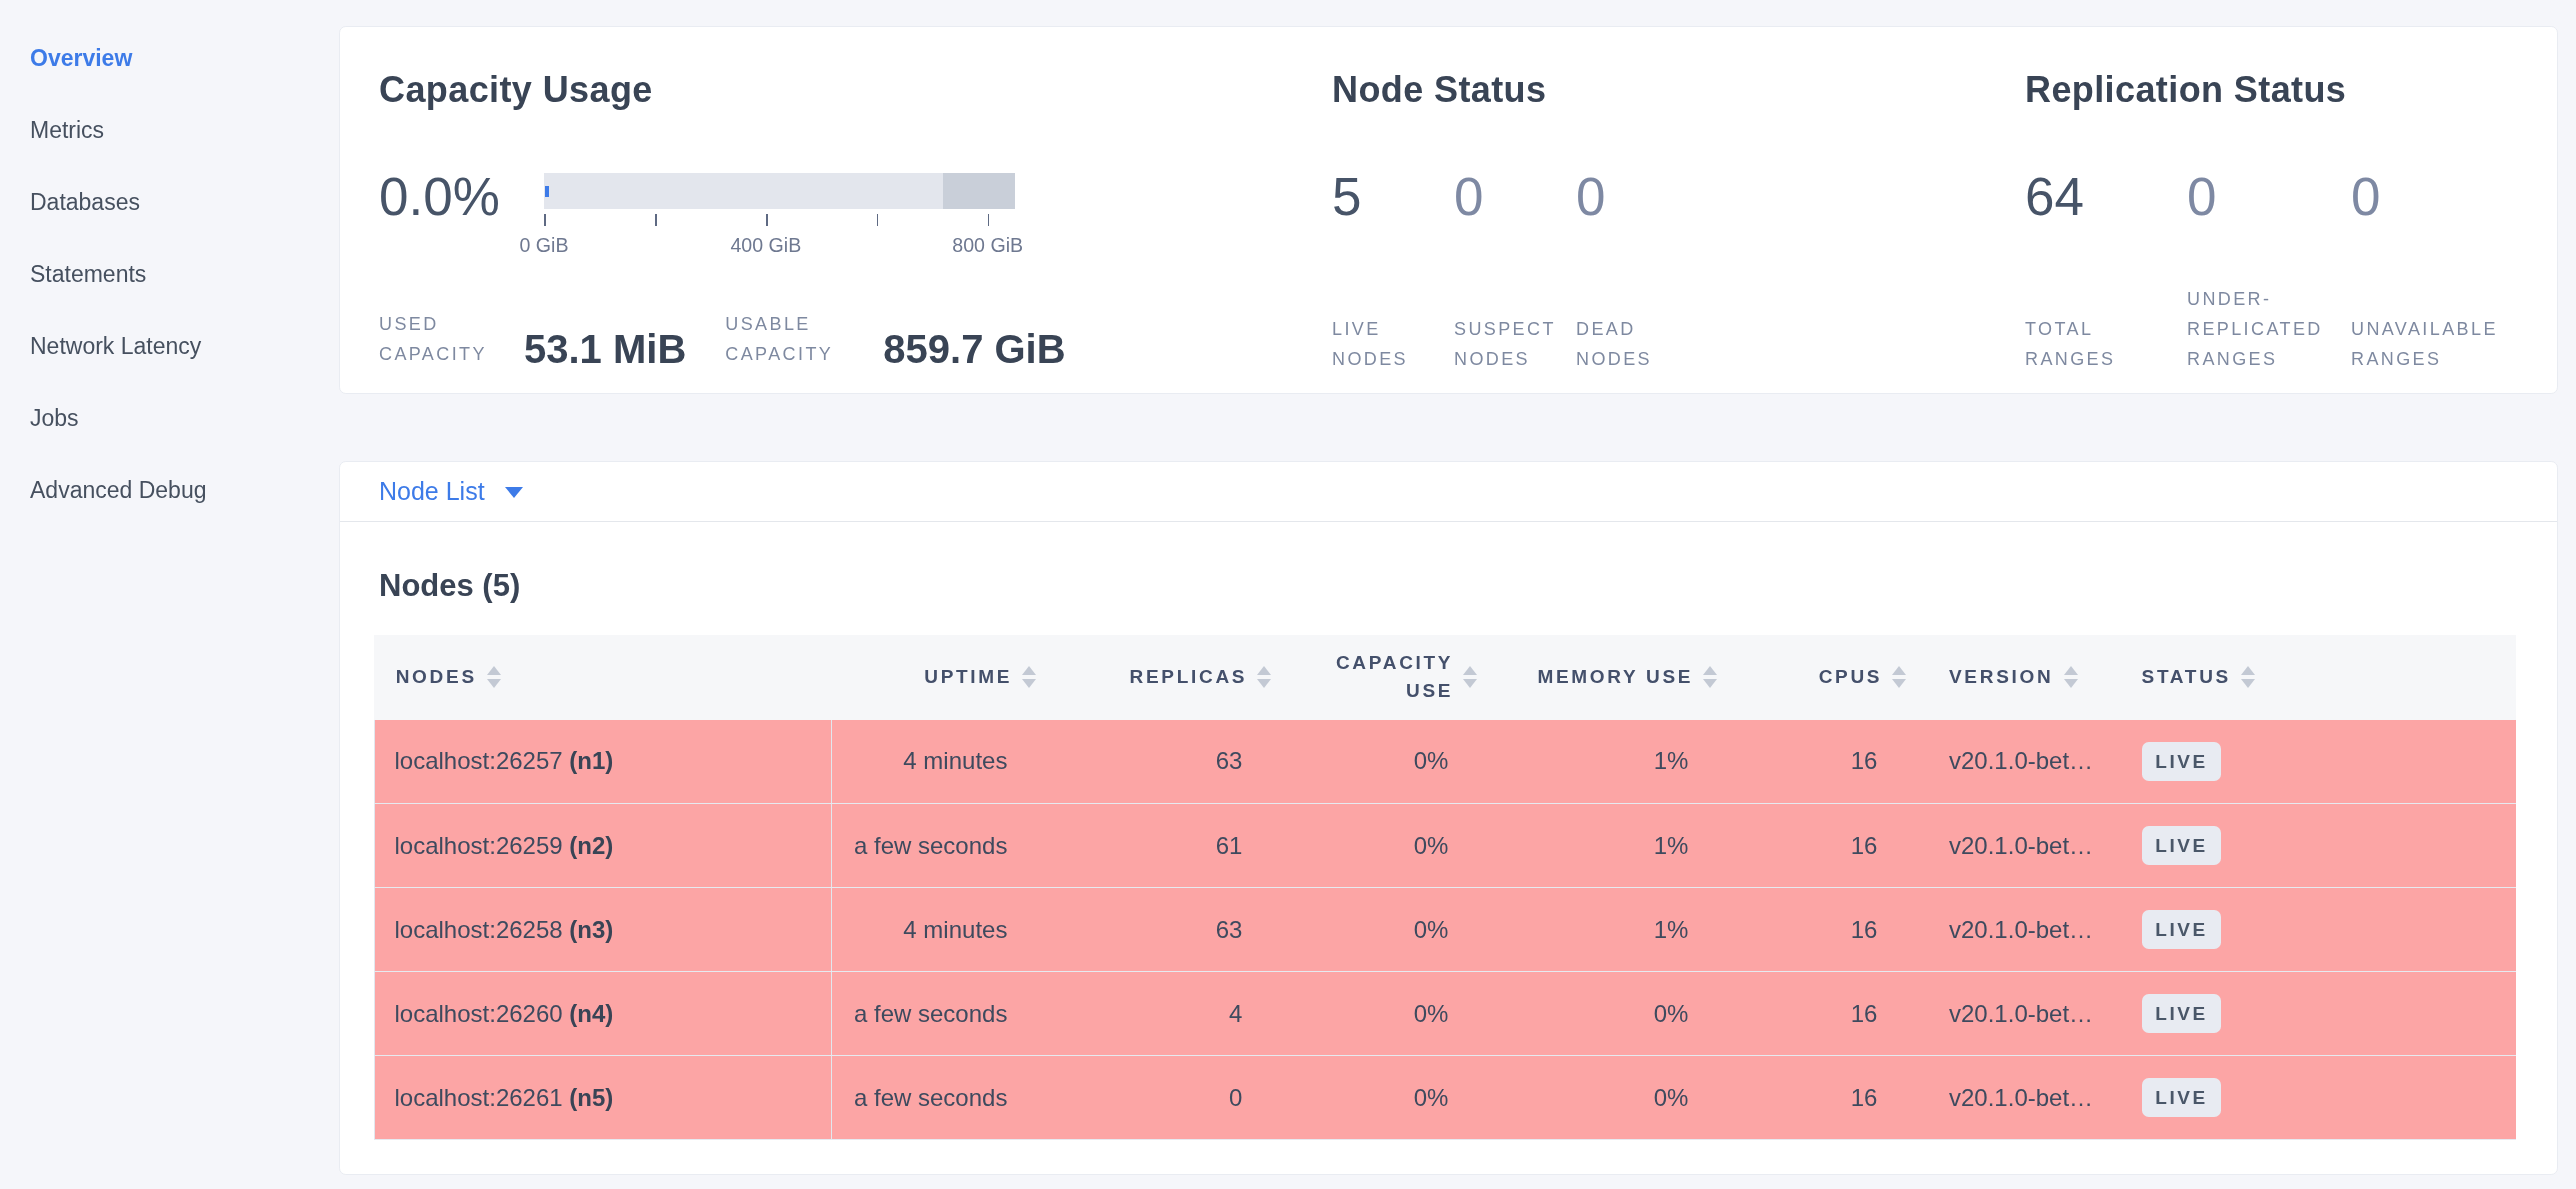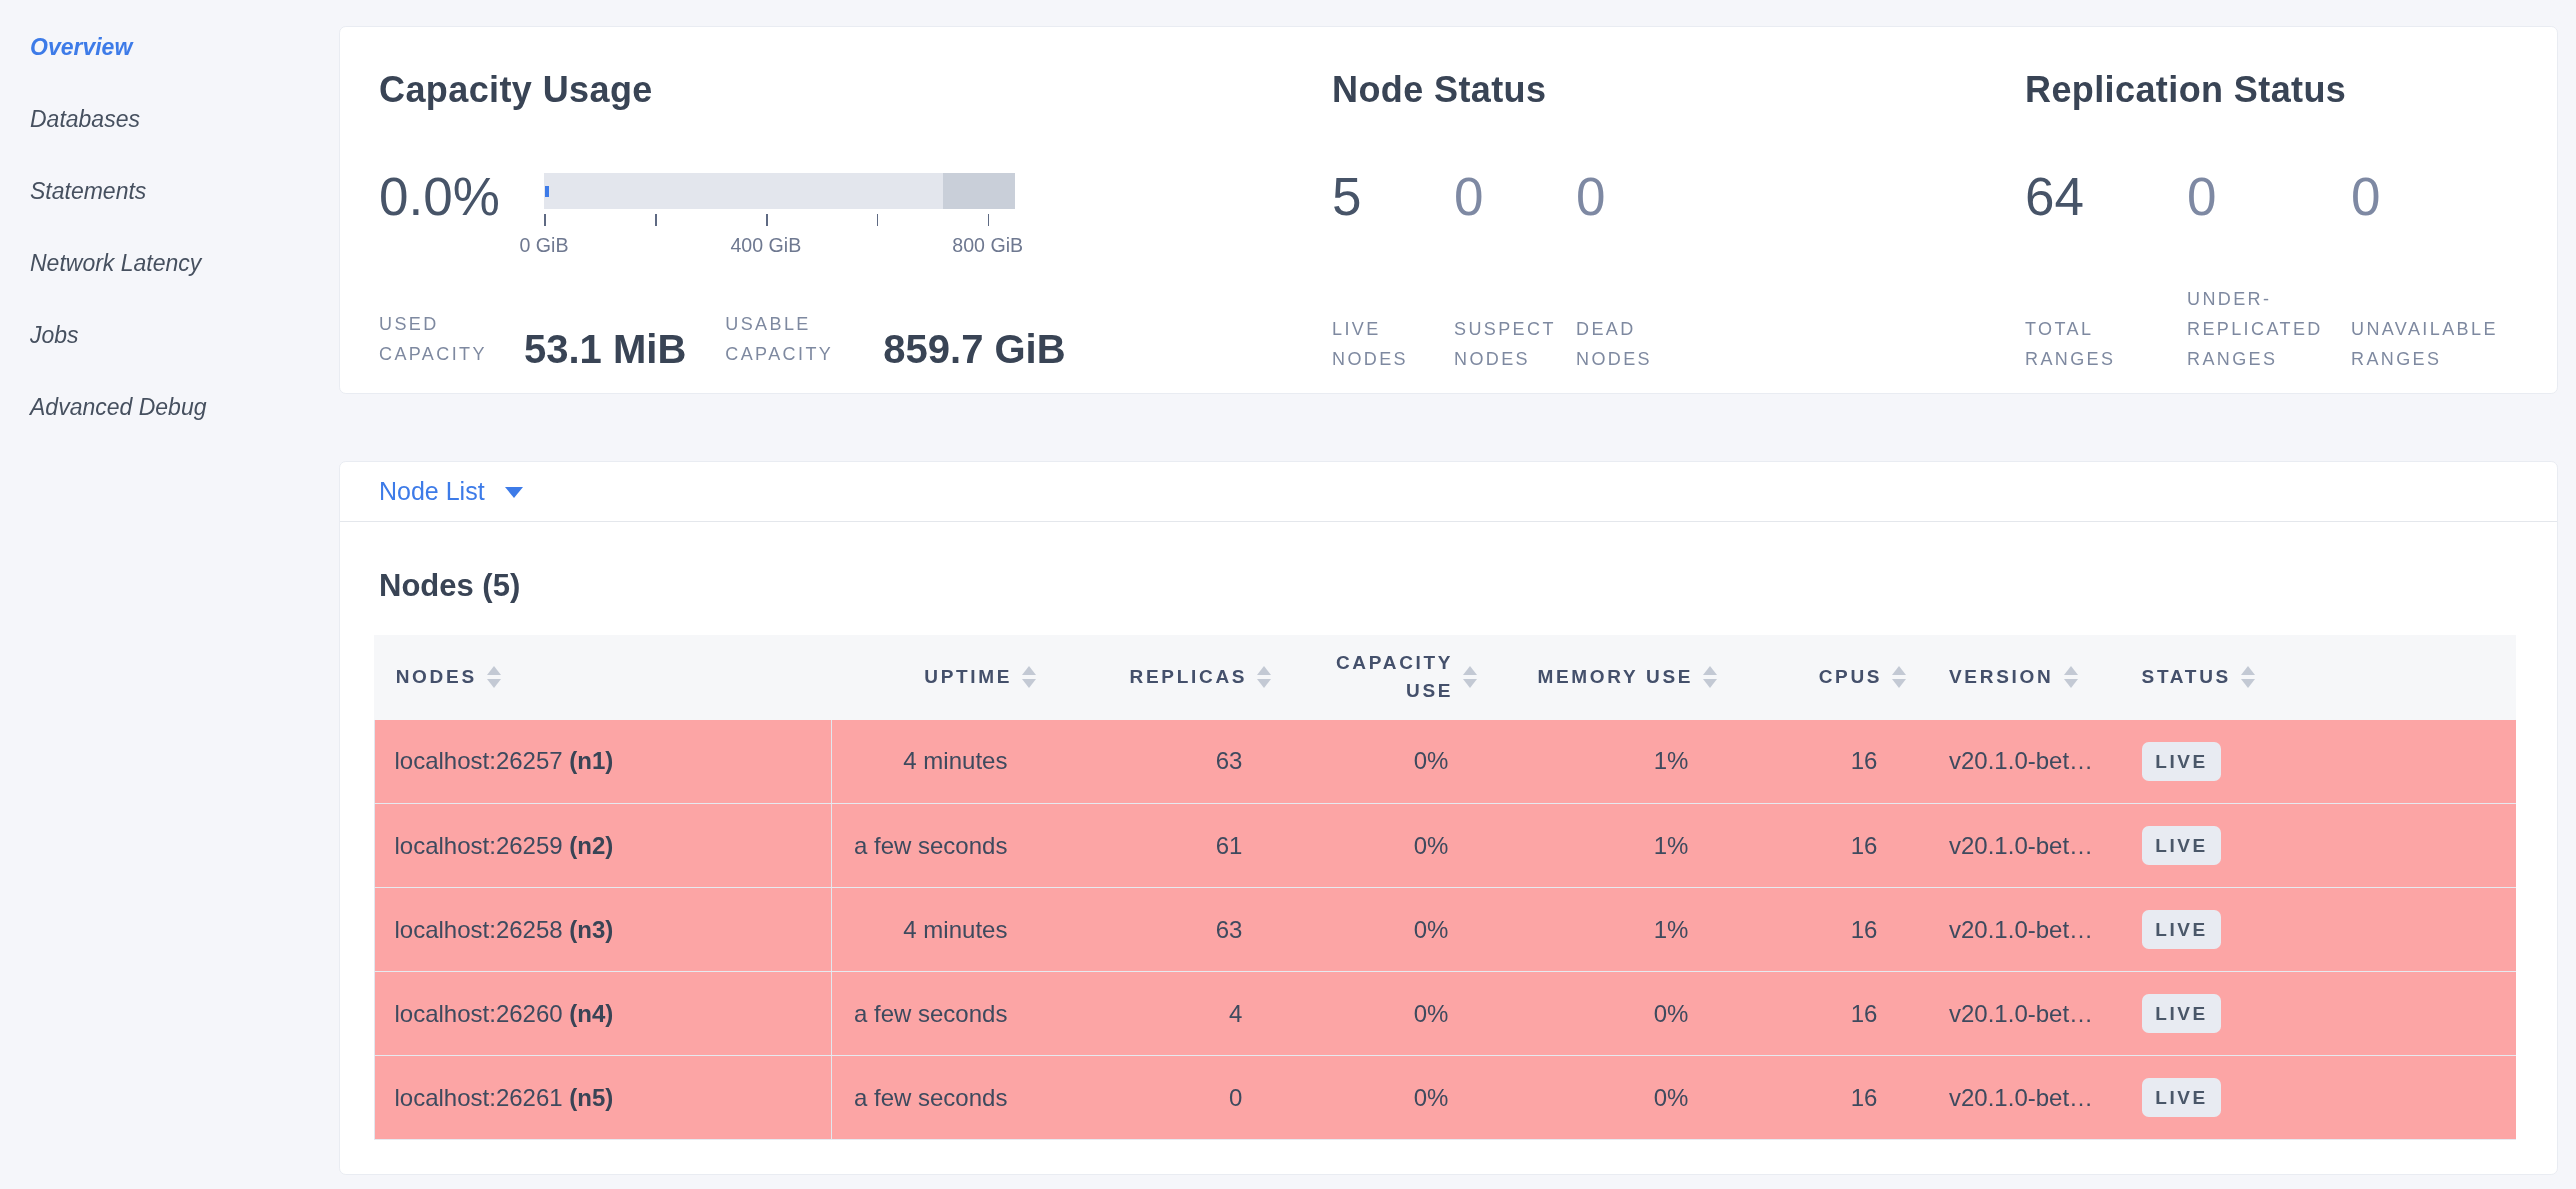--- a/index.html
+++ b/index.html
@@ -6,21 +6,21 @@
   html,body { width:2576px; height:1189px; overflow:hidden; }
   body {
     background:#f5f6fa;
     font-family:"Liberation Sans","DejaVu Sans",sans-serif;
     color:#3e4a5e;
     -webkit-font-smoothing:antialiased;
   }
   .page { position:relative; width:2576px; height:1189px; }
 
   
-  .sidebar { position:absolute; left:30px; top:17px; width:290px;font-style:italic; }
+  .sidebar { position:absolute; left:30px; top:28px; width:290px; }
   .side-item {
     font-size:23px; font-weight:500; color:#46505f;
     padding:17px 0; margin-bottom:11px; cursor:pointer; white-space:nowrap;
   }
   .side-item.active { color:#3d7be8; font-weight:700; }
 
   
   .main { position:absolute; left:339px; top:25.6px; width:2219px; }
   .card {
     background:#ffffff; border:1.7px solid #e9ecf2; border-radius:6.8px;
@@ -104,20 +104,21 @@
     padding:10.2px 13.6px; border-radius:6.8px; line-height:1;
   }
 </style>
 </head>
 <body>
 
 <div class="page">
 
   <nav class="sidebar">
     <div class="side-item active">Overview</div>
+    <div class="side-item">Metrics</div>
     <div class="side-item">Databases</div>
     <div class="side-item">Statements</div>
     <div class="side-item">Network Latency</div>
     <div class="side-item">Jobs</div>
     <div class="side-item">Advanced Debug</div>
   </nav>
 
   <div class="main">
 
     <div class="card summary-card">

